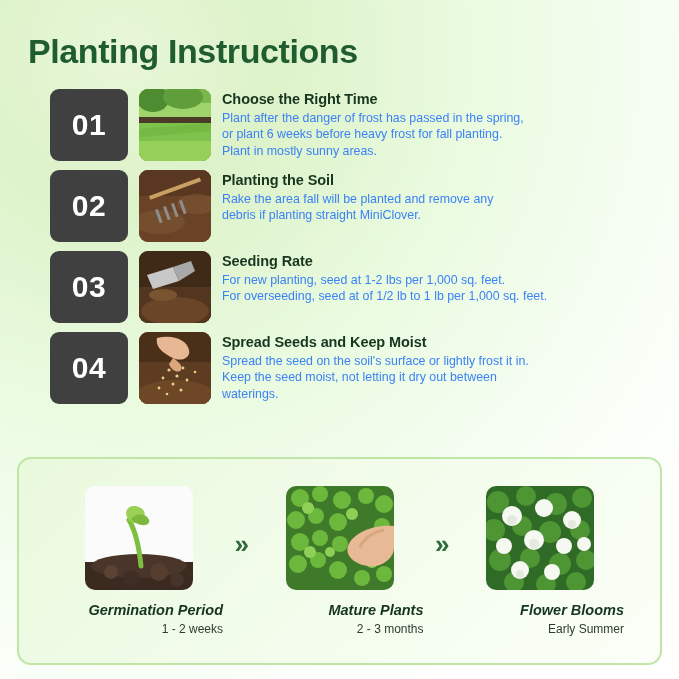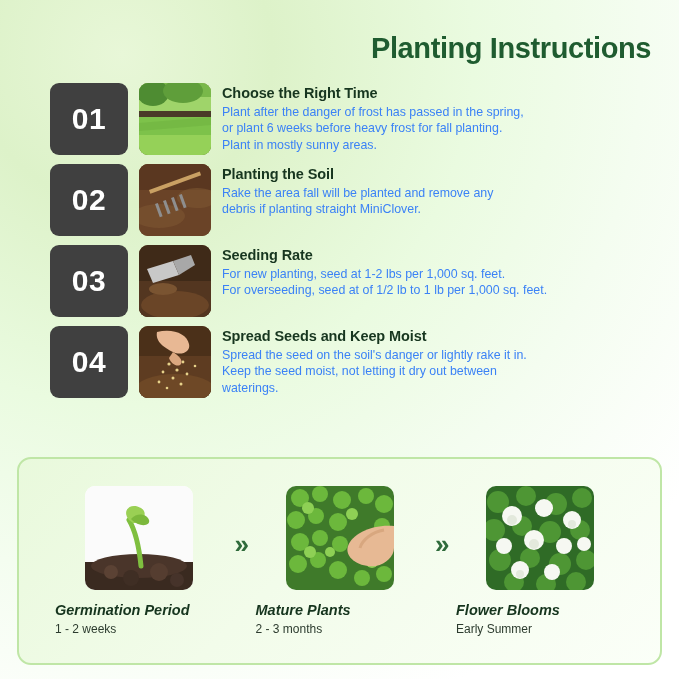--- a/index.html
+++ b/index.html
@@ -13,23 +13,23 @@
     position: relative;
   }
   .page {
     position: absolute;
     inset: 0;
     padding: 0 28px;
   }
 
   
   .title {
-    text-align: right;
+    text-align: left;
     color: #1f5c30;
-    font-size: 29px;
+    font-size: 34px;
     font-weight: bold;
     letter-spacing: -0.4px;
     padding-top: 32px;
     padding-bottom: 18px;
   }
 
   
   .steps { display: flex; flex-direction: column; gap: 9px; padding-left: 22px; padding-right: 6px; }
   .step { display: flex; align-items: flex-start; gap: 11px; }
   .badge {
@@ -75,21 +75,21 @@
     bottom: 14px;
     height: 208px;
     border: 2px solid #bfe6a6;
     border-radius: 14px;
     background: linear-gradient(135deg, #e9f9dc 0%, #f2fcea 45%, #fbfff8 100%);
     display: flex;
     align-items: center;
     justify-content: space-between;
     padding: 0 36px;
   }
-  .tl-item { width: 168px; text-align: left; }
+  .tl-item { width: 168px; text-align: right; }
   .tl-img {
     width: 108px; height: 104px;
     margin: 0 auto 12px auto;
     border-radius: 10px;
     overflow: hidden;
     background: #ffffff;
   }
   .tl-img svg { display: block; width: 100%; height: 100%; }
   .tl-title {
     color: #16351e;
@@ -207,21 +207,21 @@
             <circle cx="20" cy="56" r="1.4"></circle>
               <circle cx="42" cy="58" r="1.5"></circle>
             <circle cx="56" cy="40" r="1.3"></circle>
               <circle cx="28" cy="62" r="1.3"></circle>
           </g>
         </svg>
       </div>
       <div class="step-text">
         <div class="step-head">Spread Seeds and Keep Moist</div>
         <div class="step-body">
-          <div>Spread the seed on the soil's danger or lightly rake it in.</div>
+          <div>Spread the seed on the soil's surface or lightly frost it in.</div>
           <div>Keep the seed moist, not letting it dry out between</div>
           <div>waterings.</div>
         </div>
       </div>
     </div>
 
   </div>
 
   <div class="timeline">
 

